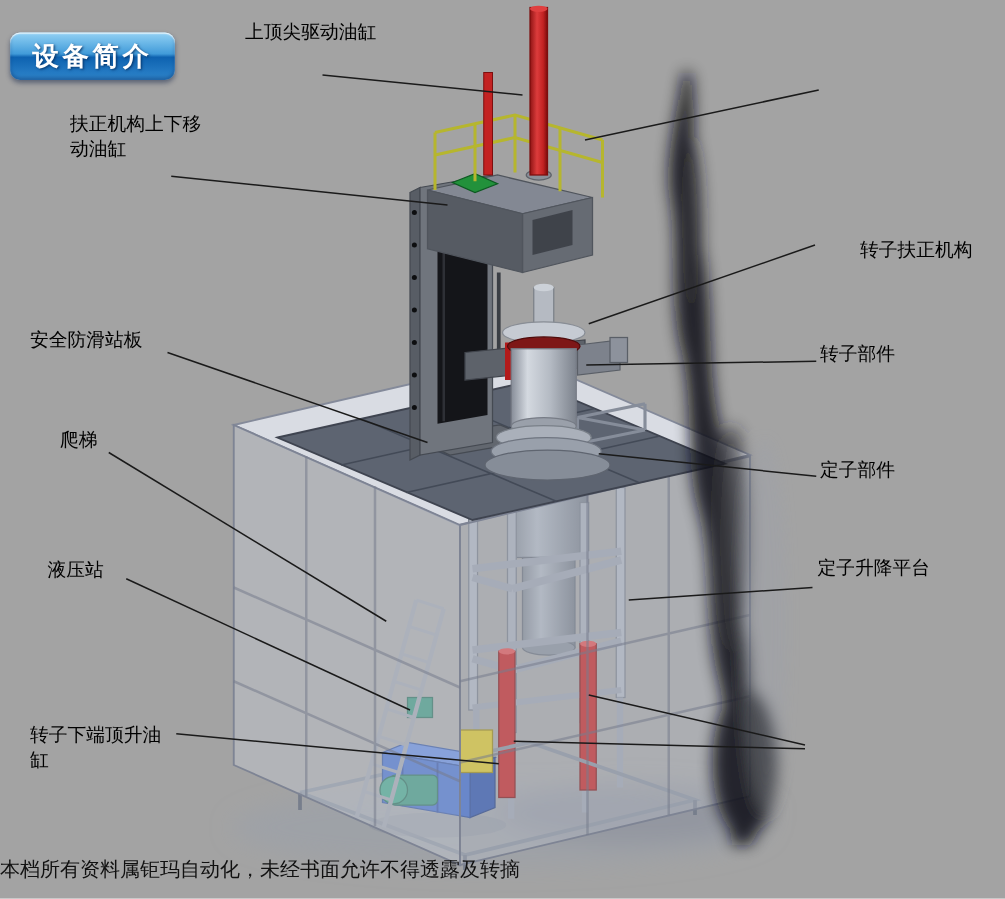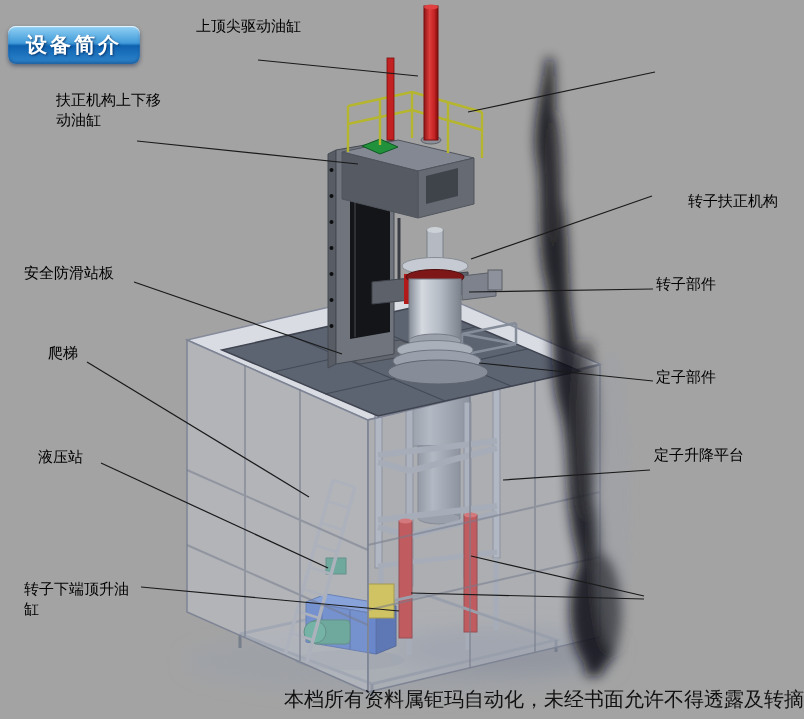--- a/index.html
+++ b/index.html
@@ -8,21 +8,21 @@
   .scene,.leaders{position:absolute;left:0;top:0;width:804px;height:719px;}
   .leaders{pointer-events:none;}
   .badge{position:absolute;left:8px;top:26px;width:132px;height:38px;border-radius:8px;
     background:linear-gradient(180deg,#93d2f5 0%,#419bd9 45%,#0e62b0 52%,#2f86cc 100%);
     box-shadow:0 2px 4px rgba(0,20,60,.45), inset 0 1px 1px rgba(255,255,255,.85), inset 0 -2px 3px rgba(0,30,80,.35);
     display:flex;align-items:center;justify-content:center;
     color:#fff;font-size:21px;font-weight:bold;letter-spacing:3px;
     text-shadow:1px 1px 2px rgba(0,40,90,.8);
     font-family:"Liberation Sans","DejaVu Sans",sans-serif;}
   .label{position:absolute;color:#000;font-size:15px;line-height:1.35;word-break:break-all;}
-  .footer{position:absolute;left:0;right:0;top:686px;text-align:right;font-size:20px;color:#111;}
+  .footer{position:absolute;left:0;right:0;top:686px;text-align:left;font-size:16px;color:#111;}
 </style>
 </head>
 <body>
 
 <div class="stage">
 
   <svg class="scene" viewBox="0 0 804 719">
     <defs>
       <linearGradient id="redGrad" x1="0" y1="0" x2="1" y2="0">
         <stop offset="0" stop-color="#8f1414"></stop>

